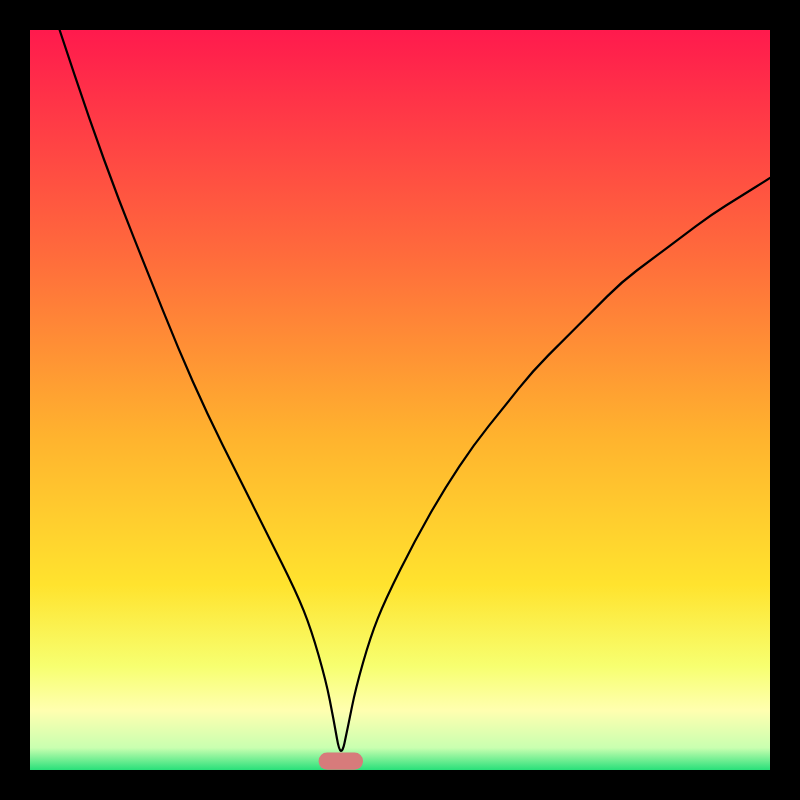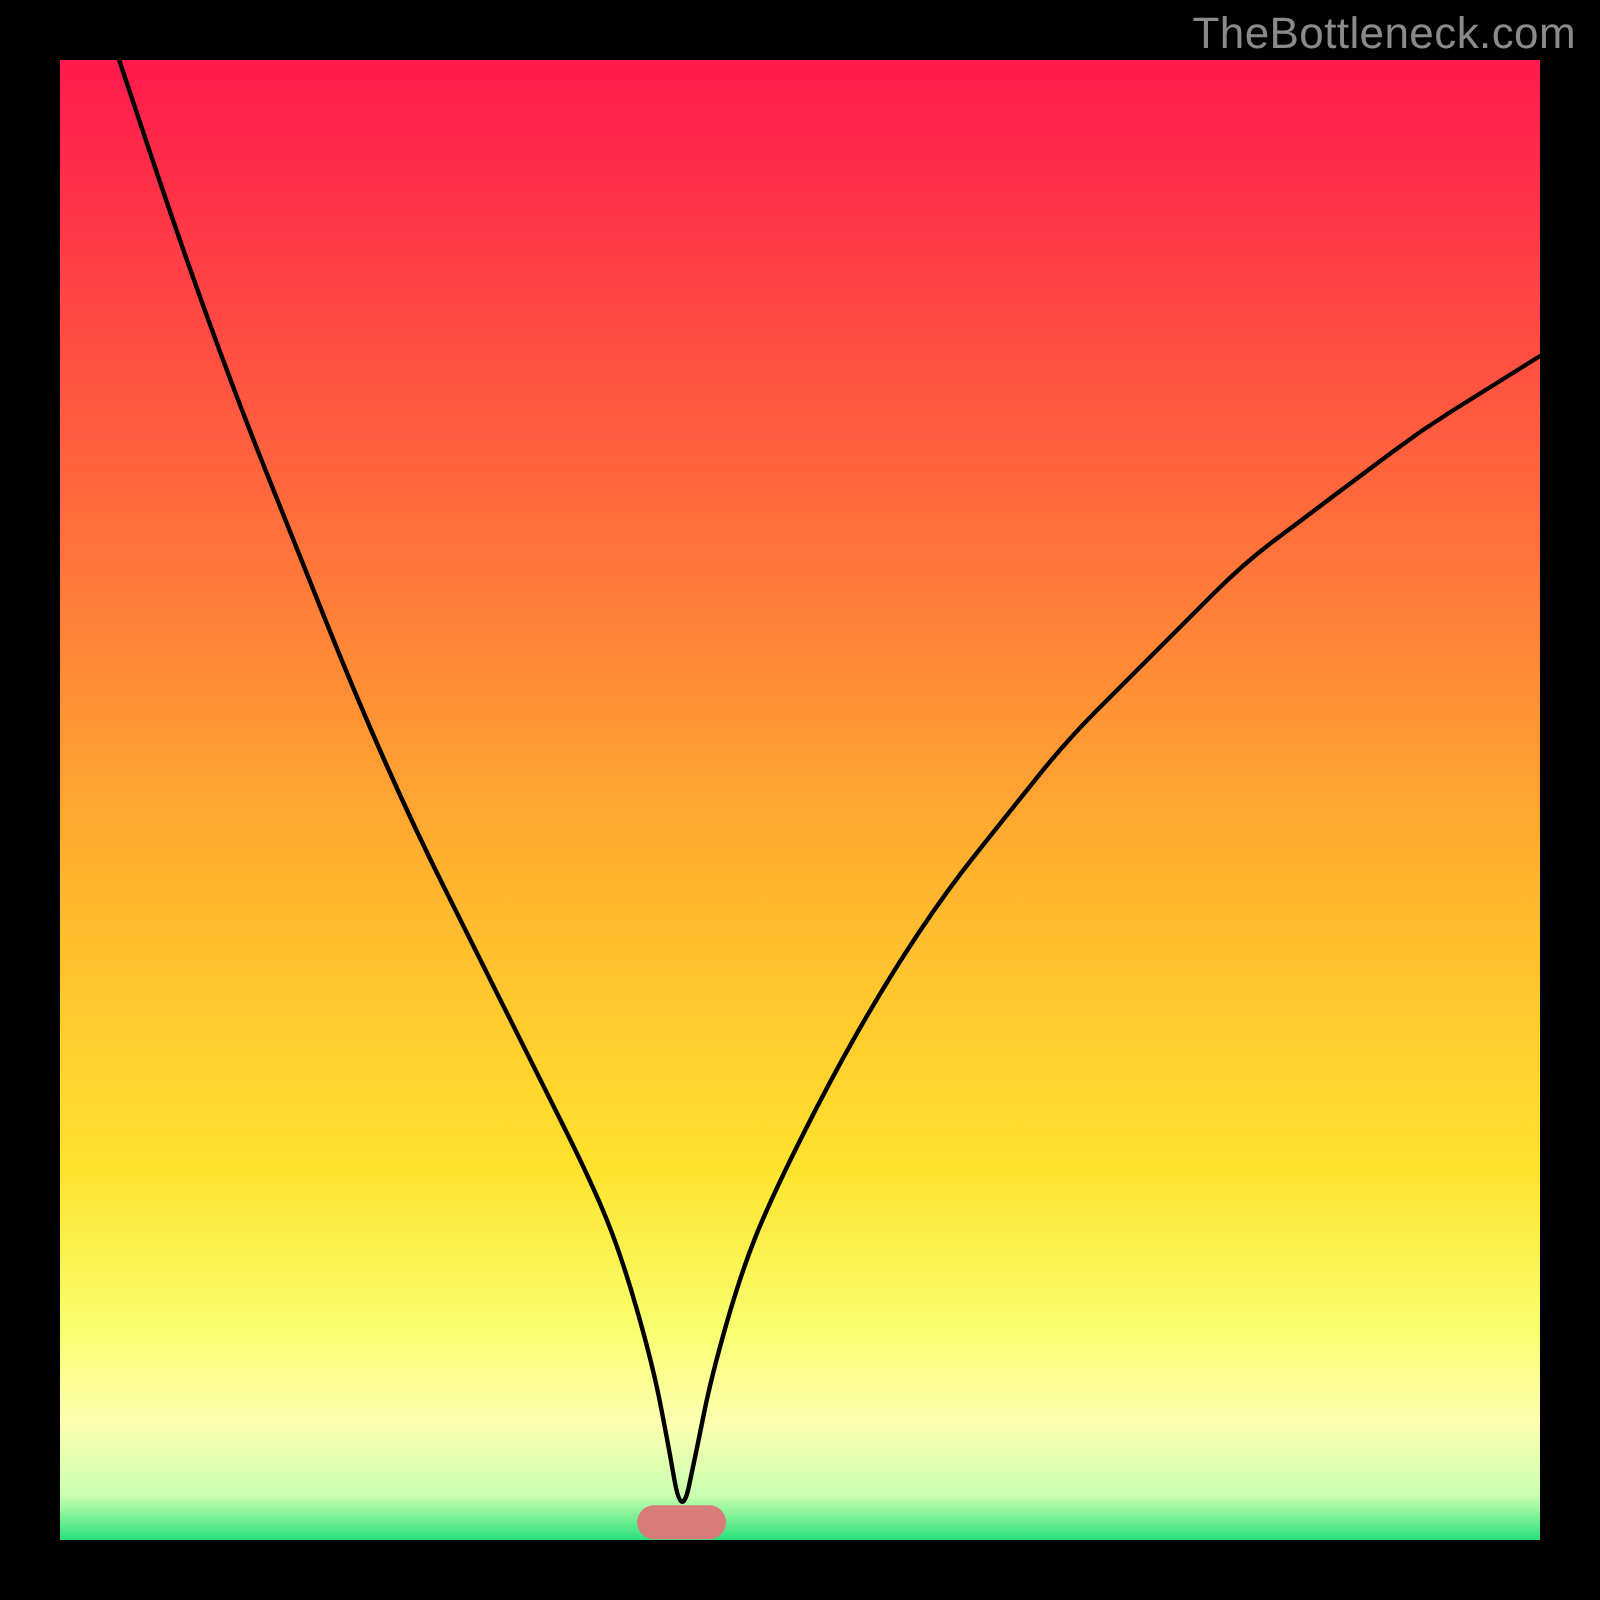--- a/index.html
+++ b/index.html
@@ -36,21 +36,20 @@
     height: 740px;
   }
   svg {
     display: block;
   }
 </style>
 </head>
 <body>
 
 <div class="frame">
-  <div class="watermark">TheBottleneck.com</div>
   <div class="plot">
     <svg id="plot-svg" width="740" height="740" viewBox="0 0 740 740" preserveAspectRatio="none">
       <defs>
         <linearGradient id="bg-grad" x1="0" y1="0" x2="0" y2="1">
             <stop offset="0.0%" stop-color="#ff1a4d"></stop>
             <stop offset="30.0%" stop-color="#ff6a3c"></stop>
             <stop offset="55.0%" stop-color="#ffb32e"></stop>
             <stop offset="75.0%" stop-color="#ffe32e"></stop>
             <stop offset="86.0%" stop-color="#f7ff70"></stop>
             <stop offset="92.0%" stop-color="#ffffb0"></stop>

